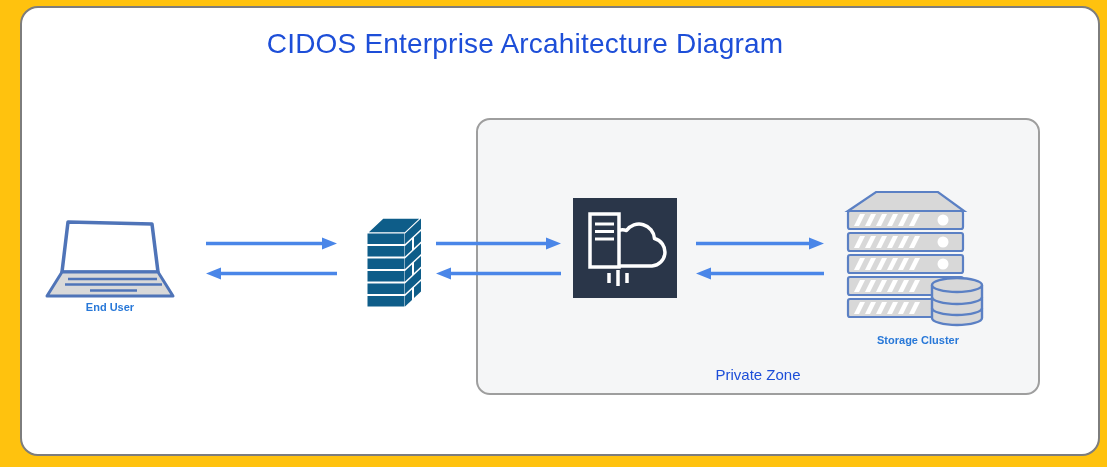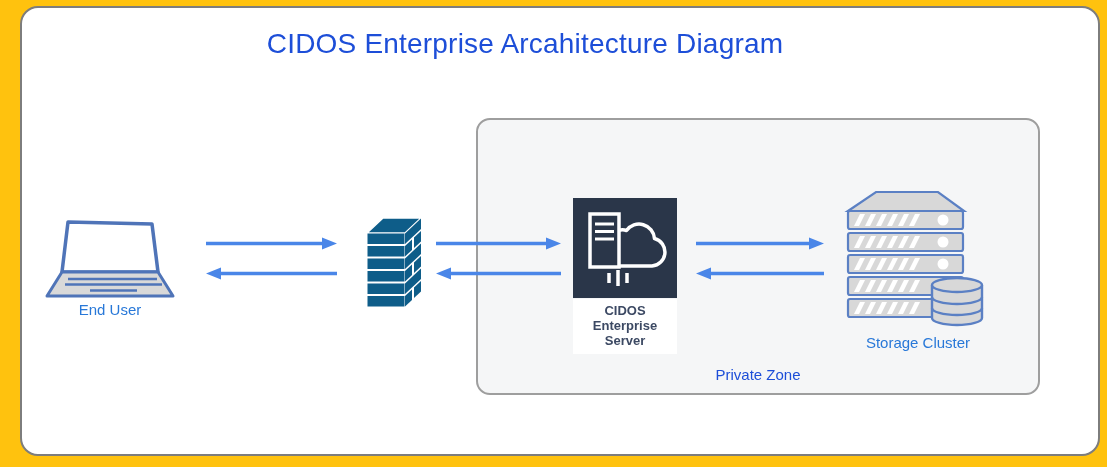--- a/index.html
+++ b/index.html
@@ -20,21 +20,21 @@
     position:absolute;left:476px;top:118px;width:564px;height:277px;
     background:#f5f6f7;border:2px solid #9e9e9e;border-radius:14px;
     box-sizing:border-box;
   }
   .zone-label{
     position:absolute;bottom:10px;left:0;width:100%;
     text-align:center;font-size:15px;color:#1d4ed8;
   }
   .abs{position:absolute;}
   .node-label-blue{
-    color:#2878d8;font-size:15px;font-weight:400;text-align:center;
+    color:#2878d8;font-size:11px;font-weight:700;text-align:center;
   }
   .server-node{position:absolute;left:571px;top:198px;width:108px;}
   .server-icon{width:104px;height:100px;margin:0 auto;display:block;}
   .server-label{
     background:#ffffff;width:104px;margin:1px auto 0;padding:4px 0 6px;
     text-align:center;font-size:13px;font-weight:bold;color:#3c4963;
     line-height:15px;
   }
   svg{display:block;}
 </style>
@@ -110,21 +110,20 @@
 
     <rect x="17" y="16" width="29" height="53" fill="#2a3649" stroke="#ffffff" stroke-width="3.5"></rect>
     <line x1="22" y1="26" x2="41" y2="26" stroke="#ffffff" stroke-width="3"></line>
     <line x1="22" y1="33.5" x2="41" y2="33.5" stroke="#ffffff" stroke-width="3"></line>
     <line x1="22" y1="41" x2="41" y2="41" stroke="#ffffff" stroke-width="3"></line>
 
     <line x1="36" y1="75" x2="36" y2="85" stroke="#ffffff" stroke-width="3.5"></line>
     <line x1="45" y1="72" x2="45" y2="88" stroke="#ffffff" stroke-width="3.5"></line>
     <line x1="54" y1="75" x2="54" y2="85" stroke="#ffffff" stroke-width="3.5"></line>
   </svg>
-  <div class="server-label">CIDOS Enterprise Server</div>
 </div>
 
 <svg class="abs" style="left:695px;top:237px;" width="130" height="13" viewBox="0 0 130 13">
   <line x1="1" y1="6.5" x2="115" y2="6.5" stroke="#4a86e8" stroke-width="3.6"></line>
   <polygon points="114,0.5 129,6.5 114,12.5" fill="#4a86e8"></polygon>
 </svg>
 <svg class="abs" style="left:695px;top:267px;" width="130" height="13" viewBox="0 0 130 13">
   <line x1="16" y1="6.5" x2="129" y2="6.5" stroke="#4a86e8" stroke-width="3.6"></line>
   <polygon points="16,0.5 1,6.5 16,12.5" fill="#4a86e8"></polygon>
 </svg>

